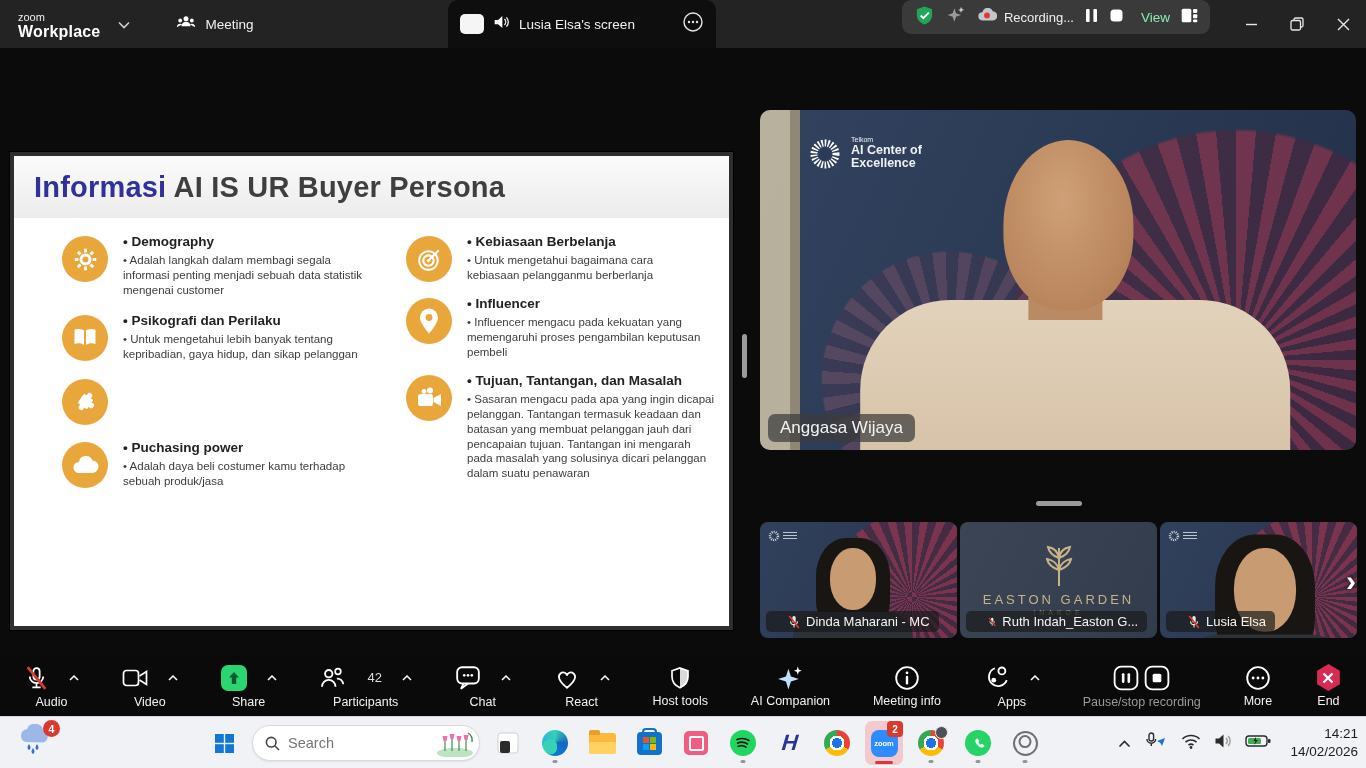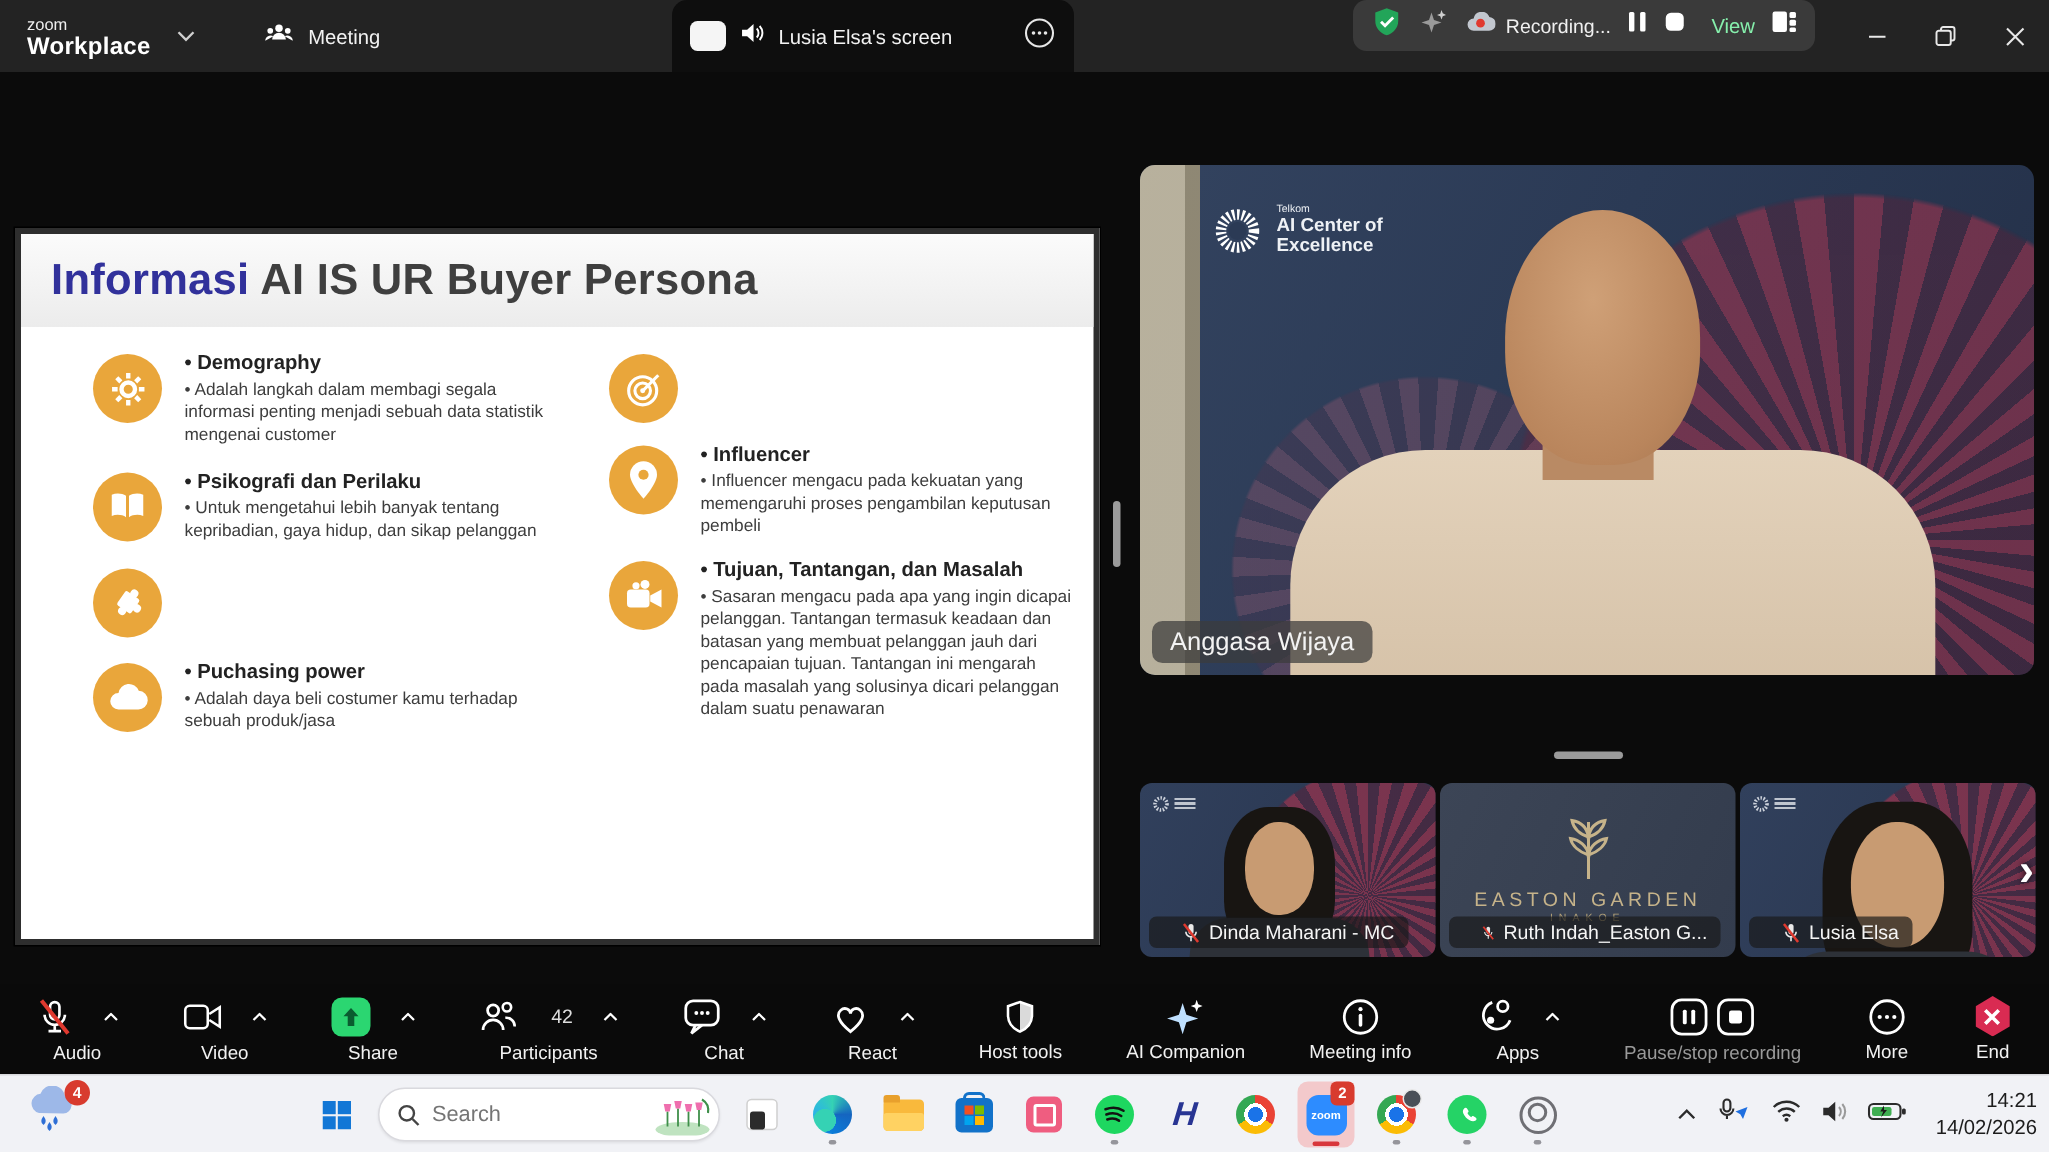--- a/index.html
+++ b/index.html
@@ -374,20 +374,24 @@
         <div class="sl-col sl-col-right">
           <div class="sl-item">
             <div class="sl-ico">
               <svg width="27" height="27" viewBox="0 0 26 26">
                   <circle cx="12" cy="14" r="9" fill="none" stroke="#fff" stroke-width="2"></circle>
                   <circle cx="12" cy="14" r="5" fill="none" stroke="#fff" stroke-width="2"></circle>
                   <circle cx="12" cy="14" r="1.6" fill="#fff"></circle>
                   <line x1="12" y1="14" x2="22" y2="4" stroke="#fff" stroke-width="2"></line>
                 </svg>
             </div>
+            <div class="sl-txt">
+              <div class="sl-head">Kebiasaan Berbelanja</div>
+              <div class="sl-body-txt" style="max-width:200px">Untuk mengetahui bagaimana cara kebiasaan pelangganmu berberlanja</div>
+            </div>
           </div>
           <div class="sl-item">
             <div class="sl-ico">
               <svg width="24" height="28" viewBox="0 0 24 28">
                   <path d="M12 1.5 a9 9 0 0 1 9 9 c0 6-9 16-9 16 s-9-10-9-16 a9 9 0 0 1 9-9 z" fill="#fff"></path>
                   <circle cx="12" cy="10.5" r="3.4" fill="#E9A63B"></circle>
                 </svg>
             </div>
             <div class="sl-txt">
               <div class="sl-head">Influencer</div>

